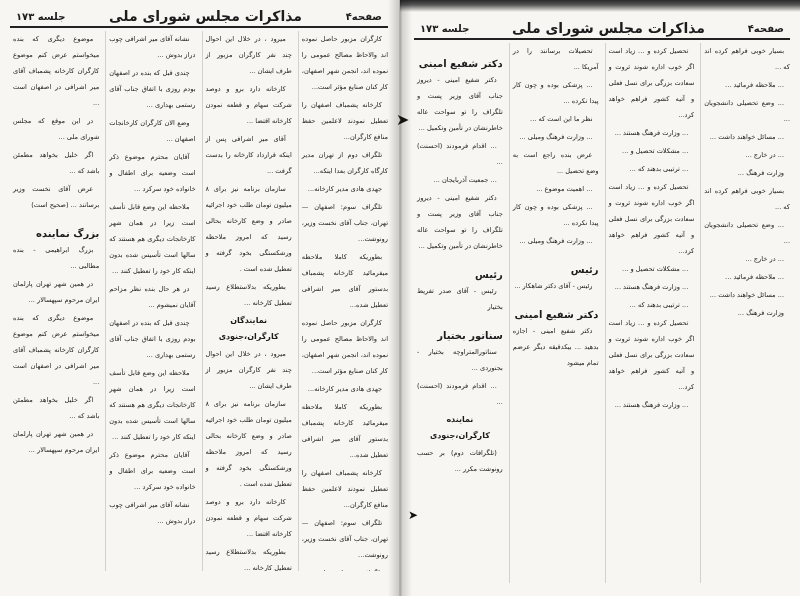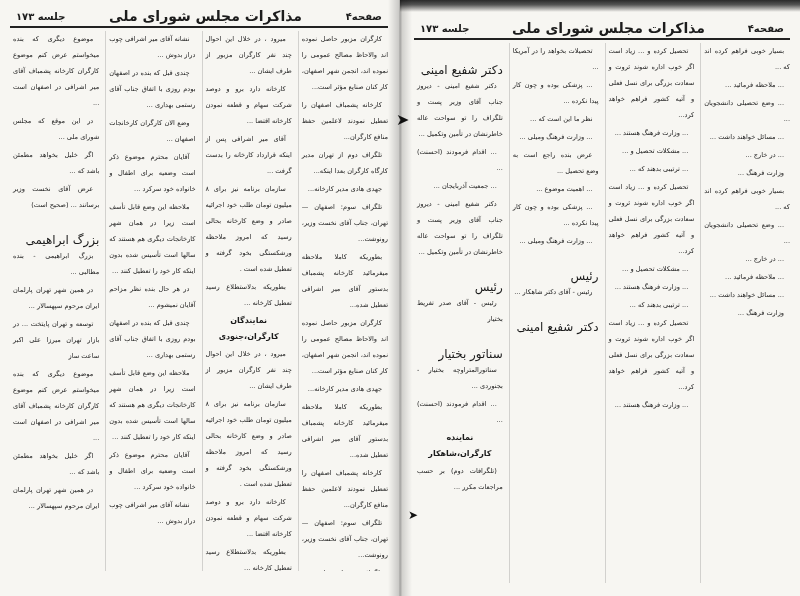--- a/index.html
+++ b/index.html
@@ -38,21 +38,21 @@
   .columns {
     display: flex; direction: rtl; gap: 6px; height: 540px;
   }
   .col {
     flex: 1; direction: rtl; text-align: justify;
     font-size: 6.6px; line-height: 16px; overflow: hidden;
     border-left: 0.5px solid rgba(0,0,0,0.15); padding-left: 3px;
   }
   .col:last-child { border-left: none; }
   .col p { margin: 0 0 2px 0; text-indent: 6px; }
-  .speaker { font-weight: normal; font-size: 12px; display: block; margin-top: 19px; }
+  .speaker { font-weight: bold; font-size: 10px; display: block; margin-top: 13px; }
   .heading { font-weight: bold; font-size: 8px; text-align: center; display: block; margin: 1px 0; }
   .bind-mark {
     position: absolute; font-size: 16px; color: #111; font-weight: bold;
   }
 </style>
 </head>
 <body>
 
 <div class="spread">
 
@@ -106,24 +106,23 @@
         <p>ملاحظه این وضع قابل تأسف است زیرا در همان شهر کارخانجات دیگری هم هستند که سالها است تأسیس شده بدون اینکه کار خود را تعطیل کنند ...</p>
         <p>آقایان محترم موضوع ذکر است وضعیه برای اطفال و خانواده خود سرکرد ...</p>
         <p>نشانه آقای میر اشرافی چوب دراز بدوش ...</p>
       </div>
 
       <div class="col">
         <p>موضوع دیگری که بنده میخواستم عرض کنم موضوع کارگران کارخانه پشمباف آقای میر اشرافی در اصفهان است ...</p>
         <p>در این موقع که مجلس شورای ملی ...</p>
         <p>اگر خلیل بخواهد مطمئن باشد که ...</p>
         <p>عرض آقای نخست وزیر برسانند ... (صحیح است)</p>
-        <span class="speaker">بزرگ ابراهیمی</span>
+        <span class="speaker">بزرگ نماینده</span>
         <p>بزرگ ابراهیمی - بنده مطالبی ...</p>
         <p>در همین شهر تهران پارلمان ایران مرحوم سپهسالار ...</p>
-        <p>توسعه و تهران پایتخت ... در بازار تهران میرزا علی اکبر ساعت ساز</p>
         <p>موضوع دیگری که بنده میخواستم عرض کنم موضوع کارگران کارخانه پشمباف آقای میر اشرافی در اصفهان است ...</p>
         <p>اگر خلیل بخواهد مطمئن باشد که ...</p>
         <p>در همین شهر تهران پارلمان ایران مرحوم سپهسالار ...</p>
       </div>
     </div>
   </div>
 
   <div class="page right">
     <div class="header">
       <span>صفحه۴</span>
@@ -155,46 +154,47 @@
         <p>... ترتیبی بدهند که ...</p>
         <p>تحصیل کرده و ... زیاد است اگر خوب اداره شوند ثروت و سعادت بزرگی برای نسل فعلی و آتیه کشور فراهم خواهد کرد...</p>
         <p>... مشکلات تحصیل و ...</p>
         <p>... وزارت فرهنگ هستند ...</p>
         <p>... ترتیبی بدهند که ...</p>
         <p>تحصیل کرده و ... زیاد است اگر خوب اداره شوند ثروت و سعادت بزرگی برای نسل فعلی و آتیه کشور فراهم خواهد کرد...</p>
         <p>... وزارت فرهنگ هستند ...</p>
       </div>
 
       <div class="col">
-        <p>تحصیلات بخواهد را در آمریکا ...</p>
+        <p>تحصیلات برسانند را در آمریکا ...</p>
         <p>... پزشکی بوده و چون کار پیدا نکرده ...</p>
         <p>نظر ما این است که ...</p>
         <p>... وزارت فرهنگ ومیلی ...</p>
         <p>عرض بنده راجع است به وضع تحصیل ...</p>
         <p>... اهمیت موضوع ...</p>
         <p>... پزشکی بوده و چون کار پیدا نکرده ...</p>
         <p>... وزارت فرهنگ ومیلی ...</p>
         <span class="speaker">رئیس</span>
         <p>رئیس - آقای دکتر شاهکار ...</p>
         <span class="speaker">دکتر شفیع امینی</span>
+        <p>دکتر شفیع امینی - اجازه بدهید ... بیکدقیقه دیگر عرضم تمام میشود</p>
       </div>
 
       <div class="col">
         <span class="speaker">دکتر شفیع امینی</span>
         <p>دکتر شفیع امینی - دیروز جناب آقای وزیر پست و تلگراف را تو سواحت عاله خاطرنشان در تأمین وتکمیل ...</p>
         <p>... اقدام فرمودند (احسنت) ...</p>
         <p>... جمعیت آذربایجان ...</p>
         <p>دکتر شفیع امینی - دیروز جناب آقای وزیر پست و تلگراف را تو سواحت عاله خاطرنشان در تأمین وتکمیل ...</p>
         <span class="speaker">رئیس</span>
         <p>رئیس - آقای صدر تفریط بختیار</p>
         <span class="speaker">سناتور بختیار</span>
         <p>سناتورالمتراوچه بختیار - بجنوردی ...</p>
         <p>... اقدام فرمودند (احسنت) ...</p>
-        <span class="heading">نماینده کارگران‌،شاهکار</span>
-        <p>(تلگرافات دوم) بر حسب مراجعات مکرر ...</p>
+        <span class="heading">نماینده کارگران‌،جنودی</span>
+        <p>(تلگرافات دوم) بر حسب رونوشت مکرر ...</p>
       </div>
     </div>
   </div>
 
   <div class="top-edge"></div>
   <div class="gutter-shadow"></div>
   <span class="bind-mark" style="left:396px; top:110px;">➤</span>
   <span class="bind-mark" style="left:408px; top:508px; font-size:12px;">➤</span>
 </div>
 

